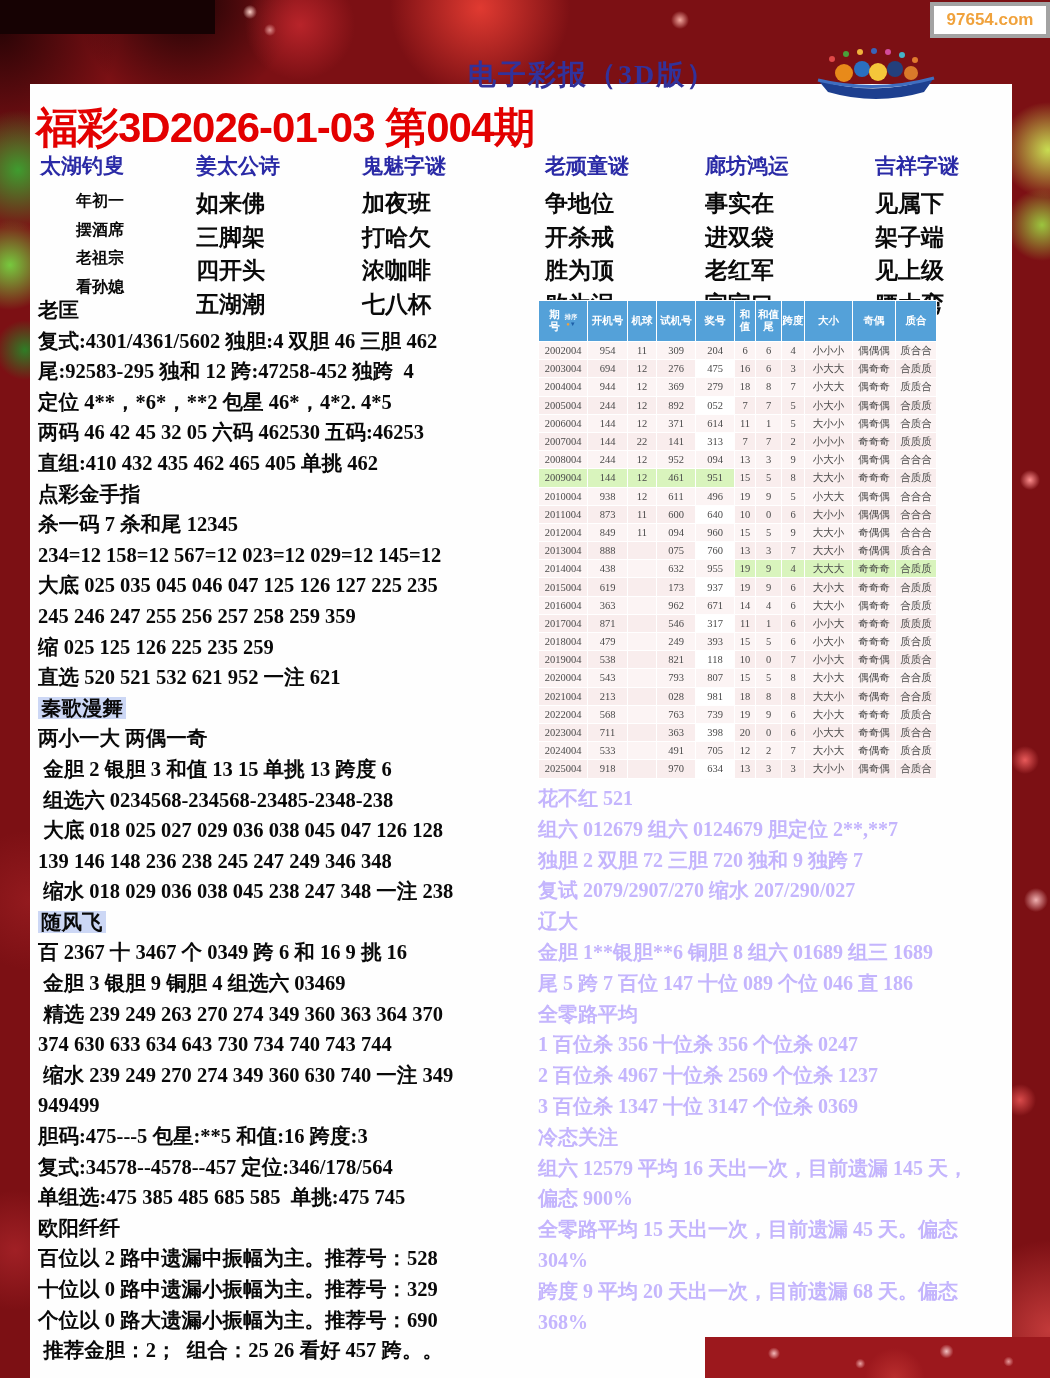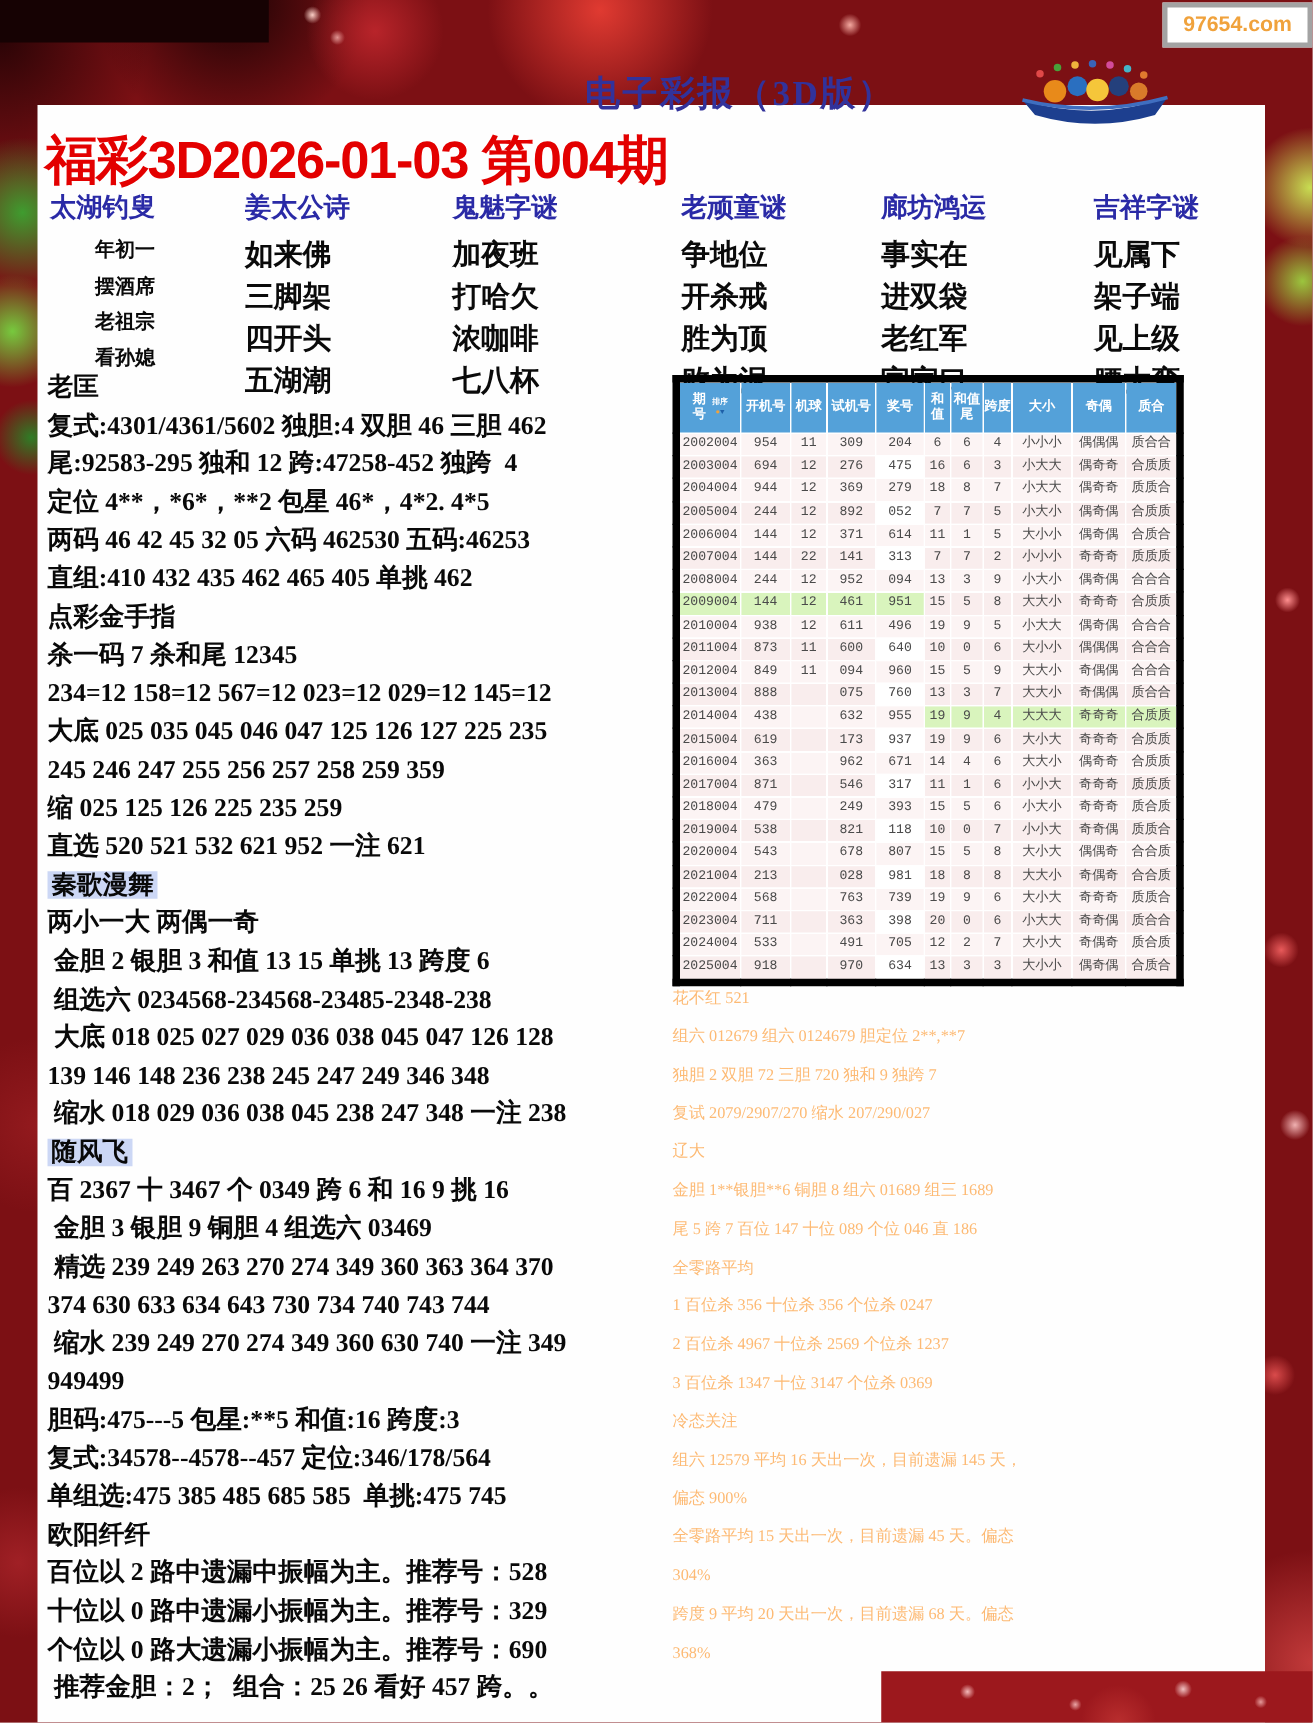--- a/index.html
+++ b/index.html
@@ -51,29 +51,29 @@
   .riddle-col{position:absolute;top:0;}
   .col0{left:40px;}.col1{left:196px;}.col2{left:362px;}.col3{left:545px;}.col4{left:705px;}.col5{left:875px;}
   .riddle-head{font-size:21px;font-weight:bold;color:#2a2aa6;margin-bottom:7px;white-space:nowrap;}
   .riddle-item{font-size:23px;font-weight:bold;color:#0a0a0a;line-height:33.5px;white-space:nowrap;}
   .riddle-item.small{font-family:"Liberation Sans","DejaVu Sans",sans-serif;
     font-size:16px;font-weight:900;line-height:28.5px;padding-left:36px;}
   
   #left-col{position:absolute;left:38px;top:295px;width:506px;}
   #left-col .tl{line-height:30.6px;font-size:20.5px;font-weight:bold;color:#090909;white-space:pre;}
   #right-col{position:absolute;left:538px;top:783px;width:478px;}
-  #right-col .tl{line-height:30.8px;font-size:13px;font-weight:normal;color:#fdba74;white-space:pre;}
+  #right-col .tl{line-height:30.8px;font-size:20px;font-weight:bold;color:#c4b5fd;white-space:pre;}
   .tl.head.dark{color:#2323a8;}
   .tl.head.blue{color:#3a55c8;}
   .tl.head.light{color:#4d9fd6;}
   .tl.head.hl{color:#2323a8;}
   .tl.head.hl span{background:#ccd7f5;padding:0 3px;}
   
   #hist{position:absolute;left:538px;top:300px;border-collapse:collapse;table-layout:fixed;
-    font-family:Liberation Mono, monospace;border:6px solid #000000;}
+    font-family:Liberation Serif, serif;border:1px solid #000000;}
   #hist th,#hist td{border:1px solid #fff;padding:0;text-align:center;overflow:hidden;}
   #hist th{background:#54a1d9;color:#fff;font-size:10.5px;font-weight:bold;height:40px;
     word-break:break-all;line-height:12px;}
   #hist td{font-size:10.5px;color:#4a4a4a;height:17.2px;line-height:17px;background:#f9eded;}
   #hist tr.alt td{background:#fcf4f4;}
   #hist td.prize{background:#fff;}
   #hist td.hl{background:#d9f4bd !important;}
   .w0{width:48px;}.w1{width:39px;}.w2{width:28px;}.w3{width:38px;}.w4{width:38px;}
   .w5{width:20px;}.w6{width:25px;}.w7{width:22px;}.w8{width:47px;}.w9{width:42px;}.w10{width:40px;}
   .th-qh{display:flex;align-items:center;justify-content:center;gap:3px;}
@@ -455,21 +455,21 @@
         <td class="w6">0</td>
         <td class="w7">7</td>
         <td class="w8">小小大</td>
         <td class="w9">奇奇偶</td>
         <td class="w10">质质合</td>
       </tr>
       <tr class="alt">
         <td class="w0">2020004</td>
         <td class="w1">543</td>
         <td class="w2"></td>
-        <td class="w3">678</td>
+        <td class="w3">793</td>
         <td class="w4 prize">807</td>
         <td class="w5">15</td>
         <td class="w6">5</td>
         <td class="w7">8</td>
         <td class="w8">大小大</td>
         <td class="w9">偶偶奇</td>
         <td class="w10">合合质</td>
       </tr>
       <tr>
         <td class="w0">2021004</td>

